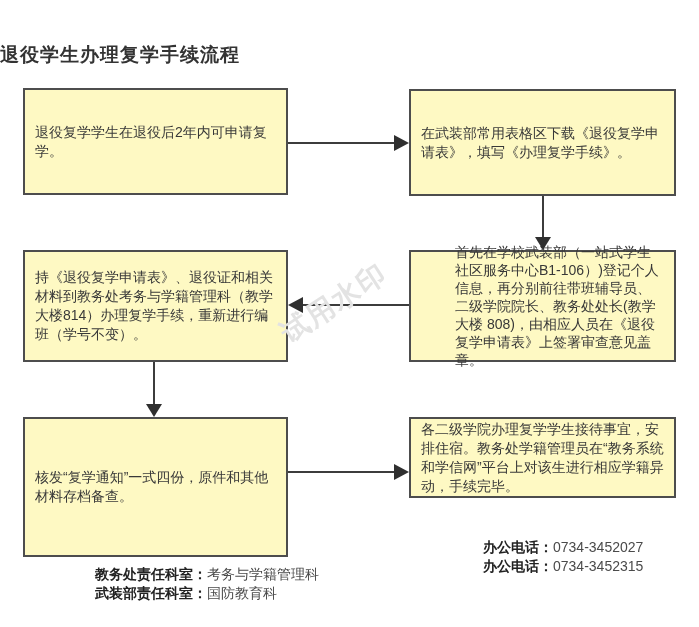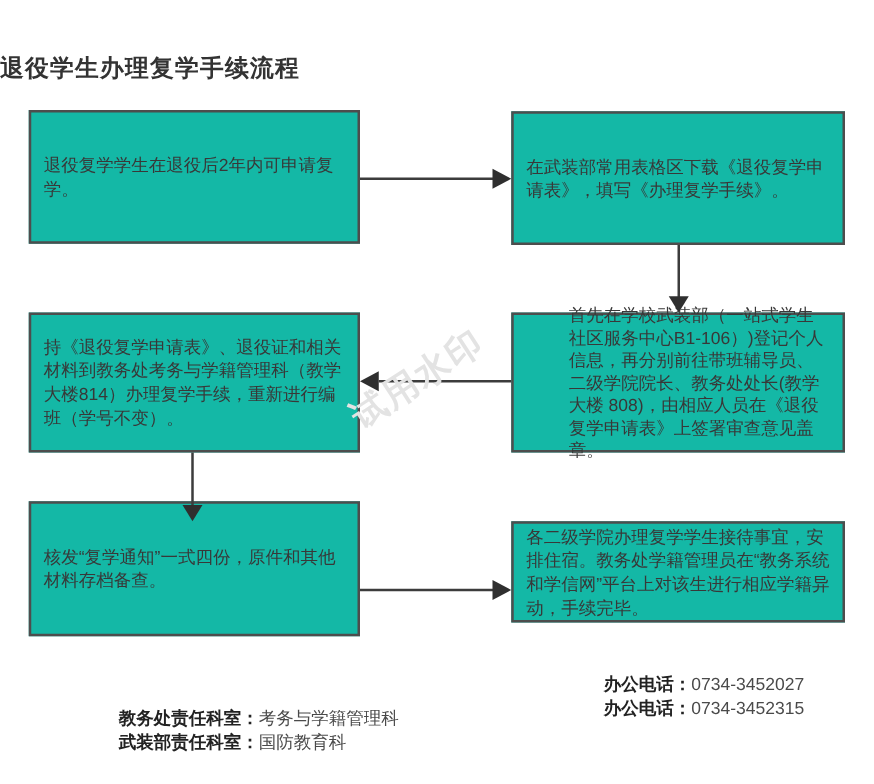--- a/index.html
+++ b/index.html
@@ -8,29 +8,29 @@
     font-family:"Liberation Sans","DejaVu Sans",sans-serif; color:#333333;
     overflow:hidden;
   }
   .title {
     position:absolute; top:42px; left:0; width:699px; text-align:left;
     font-size:19px; font-weight:bold; color:#333333; letter-spacing:1px;
     z-index:2;
   }
   .box {
     position:absolute; box-sizing:border-box; border:2px solid #4d4d4d;
-    background:#14b8a6; display:flex; align-items:center;
+    background:#fef9c3; display:flex; align-items:center;
     padding:3px 10px; font-size:14px; line-height:19px; color:#383838;
     z-index:1; text-align:left; word-break:break-all;
   }
   .box-1 { left:23px;  top:88px;  width:265px; height:107px; }
   .box-2 { left:409px; top:89px;  width:267px; height:107px; }
   .box-3 { left:409px; top:250px; width:267px; height:112px; line-height:18px;padding-left:44px; }
   .box-4 { left:23px;  top:250px; width:265px; height:112px; }
-  .box-5 { left:23px;  top:401px; width:265px; height:108px; }
+  .box-5 { left:23px;  top:417px; width:265px; height:140px; }
   .box-6 { left:409px; top:417px; width:267px; height:81px; }
   .hline { position:absolute; height:2px; background:#3c3c3c; z-index:2; }
   .vline { position:absolute; width:2px;  background:#3c3c3c; z-index:2; }
   .head  { position:absolute; width:0; height:0; z-index:2; }
   .head-right { border-left:15px solid #2f2f2f; border-top:8px solid transparent; border-bottom:8px solid transparent; }
   .head-left  { border-right:15px solid #2f2f2f; border-top:8px solid transparent; border-bottom:8px solid transparent; }
   .head-down  { border-top:13px solid #2f2f2f; border-left:8px solid transparent; border-right:8px solid transparent; }
   .watermark {
     position:absolute; left:272px; top:285px; width:120px; height:30px;
     transform:rotate(-33deg); transform-origin:center center;

